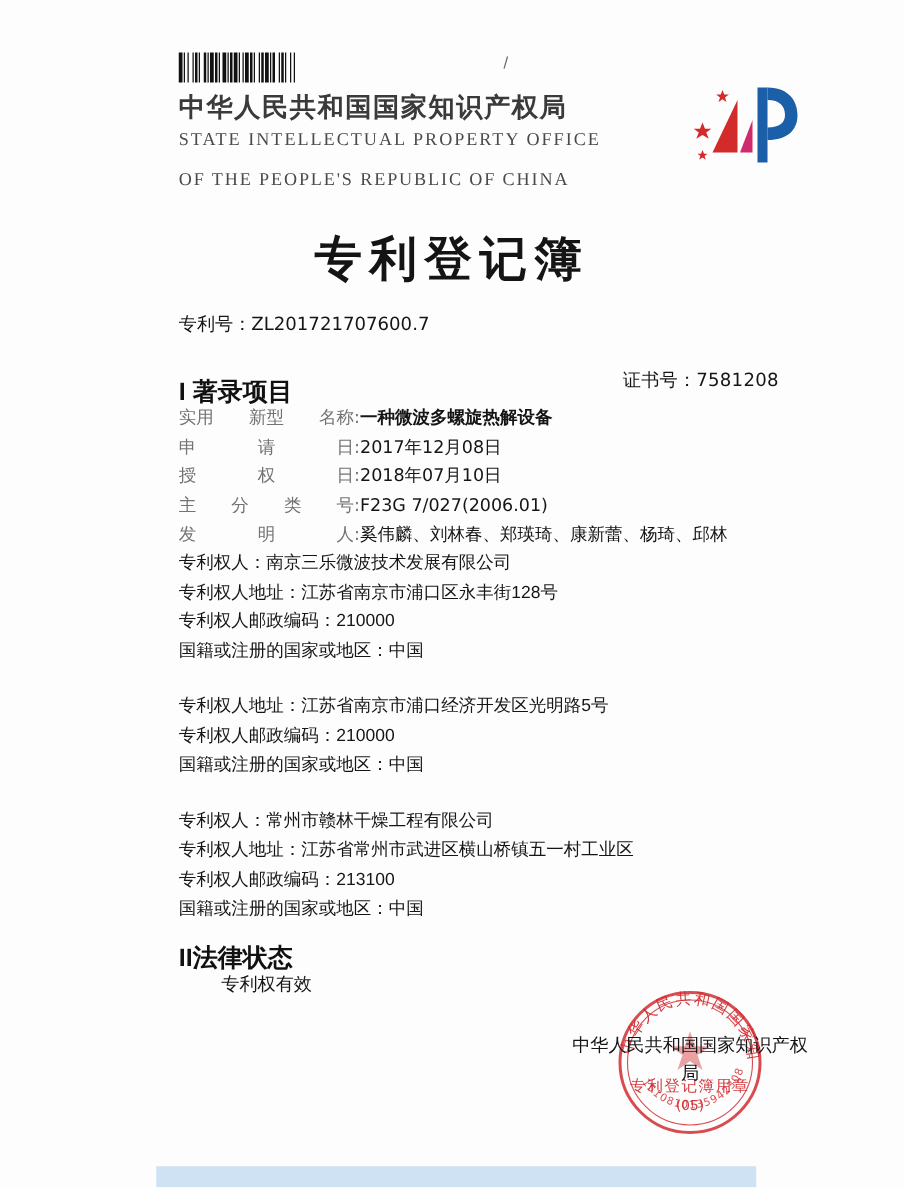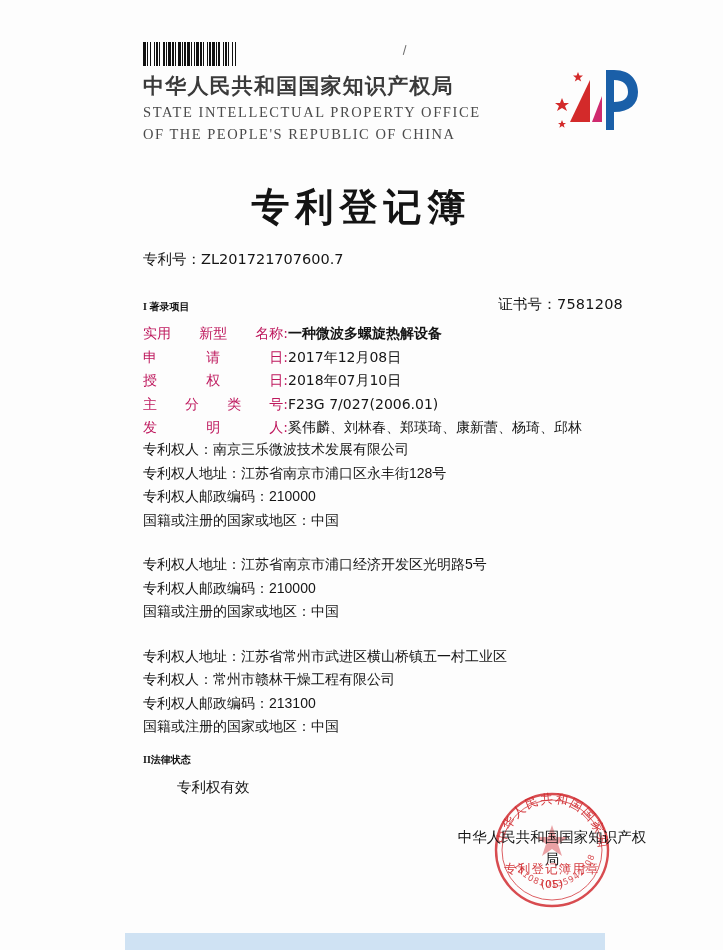--- a/index.html
+++ b/index.html
@@ -68,21 +68,21 @@
     letter-spacing: 1.6px;
     color: #4a4a4a;
     margin-top: 4px;
     white-space: nowrap;
   }
   .office-en2 {
     font-family: "Liberation Serif", serif;
     font-size: 14.5px;
     letter-spacing: 1.5px;
     color: #4a4a4a;
-    margin-top: 5px;
+    margin-top: 15px;
     white-space: nowrap;
   }
 
   
   .logo {
     position: absolute;
     left: 548px;
     top: 62px;
     width: 92px;
     height: 78px;
@@ -113,22 +113,22 @@
     color: #151515;
     display: flex;
     justify-content: space-between;
   }
   .numrow .cert { letter-spacing: 0.2px; margin-top: 45px; }
 
   
   .sec-head {
     position: absolute;
     left: 143px;
-    font-family: Liberation Serif, serif;
-    font-size: 10px;
+    font-family: Liberation Sans, sans-serif;
+    font-size: 20px;
     font-weight: 700;
     color: #111;
   }
   #sec1 { top: 300px; }
   #sec2 { top: 753px; }
 
   
   .bib {
     position: absolute;
     left: 143px;
@@ -141,21 +141,21 @@
   .bib-row {
     display: flex;
     align-items: baseline;
     height: 23.5px;
   }
   .bib-label {
     width: 145px;
     flex: 0 0 145px;
     display: flex;
     justify-content: space-between;
-    color: #be185d;
+    color: #737373;
     letter-spacing: 0;
   }
   .bib-value {
     flex: 1 1 auto;
     white-space: nowrap;
   }
   .bib-value.bold { font-weight: 700; }
 
   
   .holders {
@@ -366,22 +366,22 @@
         <div class="holder-line">专利权人地址：江苏省南京市浦口区永丰街128号</div>
         <div class="holder-line">专利权人邮政编码：210000</div>
         <div class="holder-line">国籍或注册的国家或地区：中国</div>
       </div>
       <div class="holder-block">
         <div class="holder-line">专利权人地址：江苏省南京市浦口经济开发区光明路5号</div>
         <div class="holder-line">专利权人邮政编码：210000</div>
         <div class="holder-line">国籍或注册的国家或地区：中国</div>
       </div>
       <div class="holder-block">
+        <div class="holder-line">专利权人：常州市赣林干燥工程有限公司</div>
         <div class="holder-line">专利权人地址：江苏省常州市武进区横山桥镇五一村工业区</div>
-        <div class="holder-line">专利权人：常州市赣林干燥工程有限公司</div>
         <div class="holder-line">专利权人邮政编码：213100</div>
         <div class="holder-line">国籍或注册的国家或地区：中国</div>
       </div>
     </div>
 
   <div class="sec-head" id="sec2">II法律状态</div>
   <div class="legal">专利权有效</div>
 
   <div class="stamp">
     <svg width="130" height="130" viewBox="0 0 130 130" xmlns="http://www.w3.org/2000/svg">

